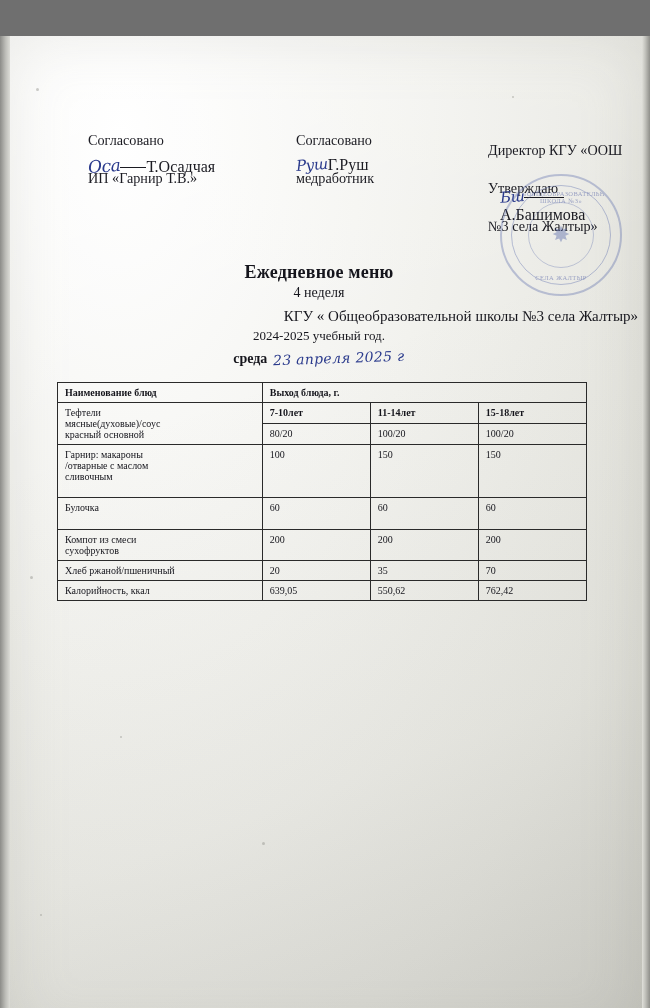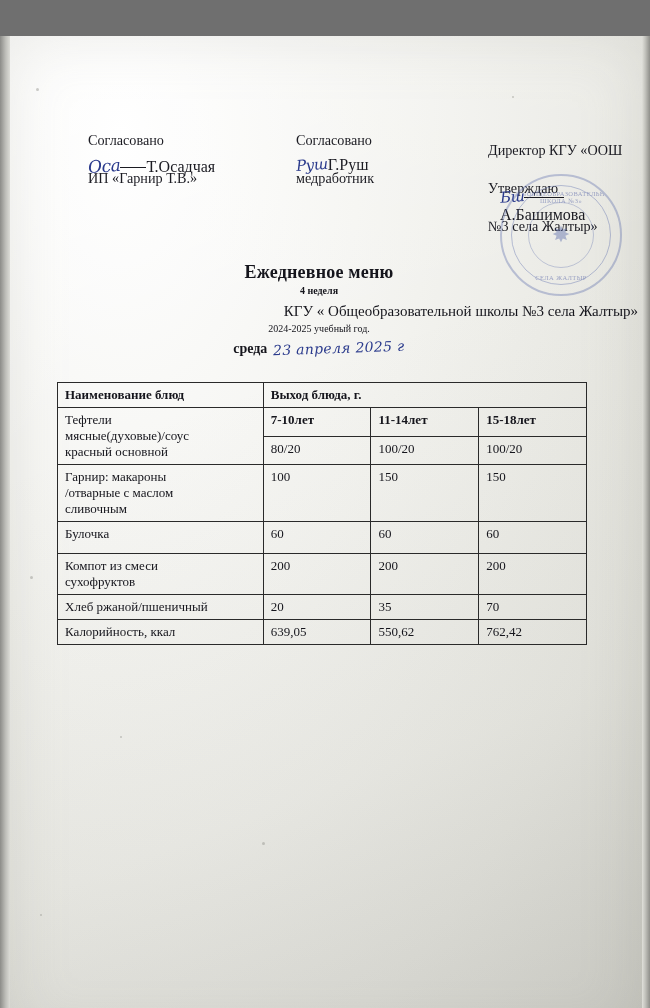--- a/index.html
+++ b/index.html
@@ -143,23 +143,23 @@
 
   
   .titles {
     position: absolute;
     left: 0; top: 226px;
     width: 638px;
     text-align: center;
     color: #15151c;
   }
   .t-menu { font-size: 18px; font-weight: bold; letter-spacing: 0.2px; }
-  .t-week { font-size: 10px; font-weight: bold; margin-top: 2px; }
+  .t-week { font-size: 14px; font-weight: normal; margin-top: 2px; }
   .t-school { font-size: 15px; margin-top: 7px; text-align: right; }
-  .t-year { font-size: 10px; margin-top: 3px; }
+  .t-year { font-size: 13px; margin-top: 3px; }
 
   .dateline {
     margin-top: 6px;
     font-size: 14px;
     font-weight: bold;
     display: inline-block;
   }
   .dateline .hand {
     font-family: "DejaVu Serif", serif;
     font-style: italic;
@@ -172,21 +172,21 @@
     display: inline-block;
   }
 
   
   table.menu {
     position: absolute;
     left: 57px;
     top: 346px;
     width: 530px;
     border-collapse: collapse;
-    font-size: 13px;
+    font-size: 10px;
     color: #15151c;
     background: transparent;
   }
   table.menu td, table.menu th {
     border: 1px solid #2a2a2a;
     padding: 4px 7px;
     vertical-align: top;
     text-align: left;
     font-weight: normal;
   }

